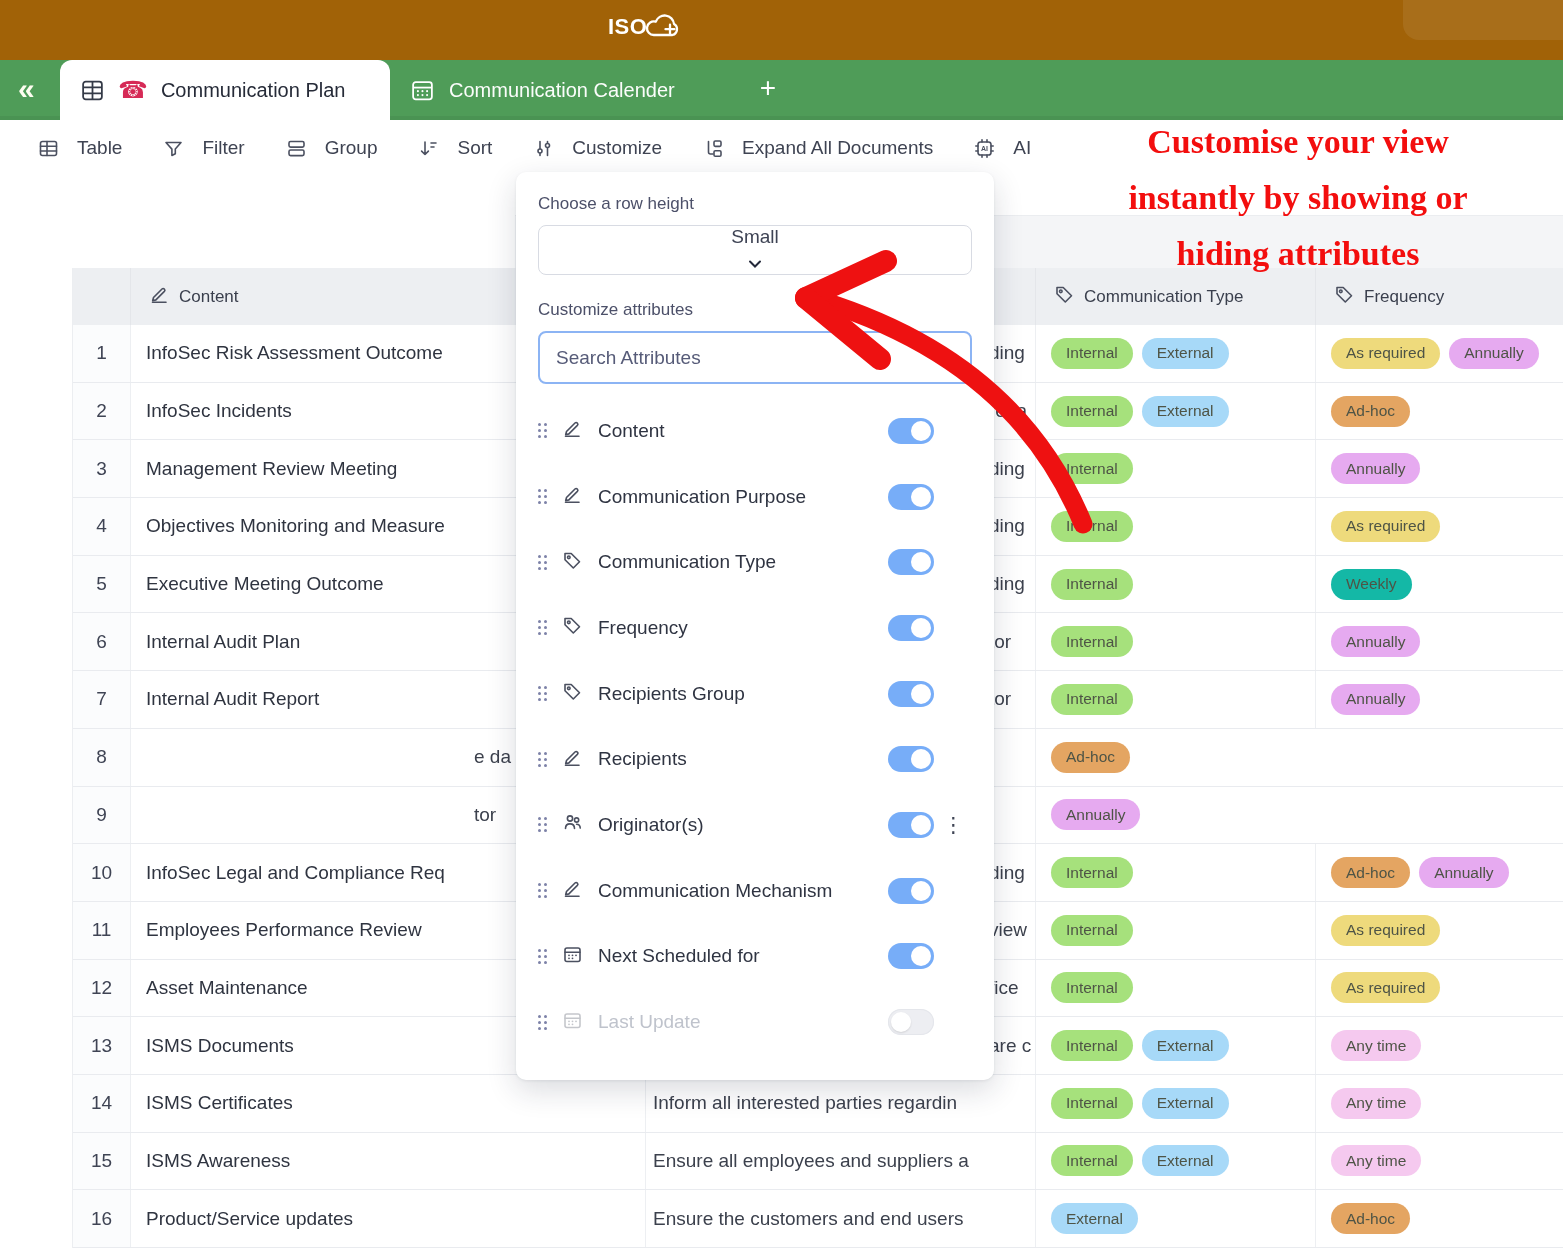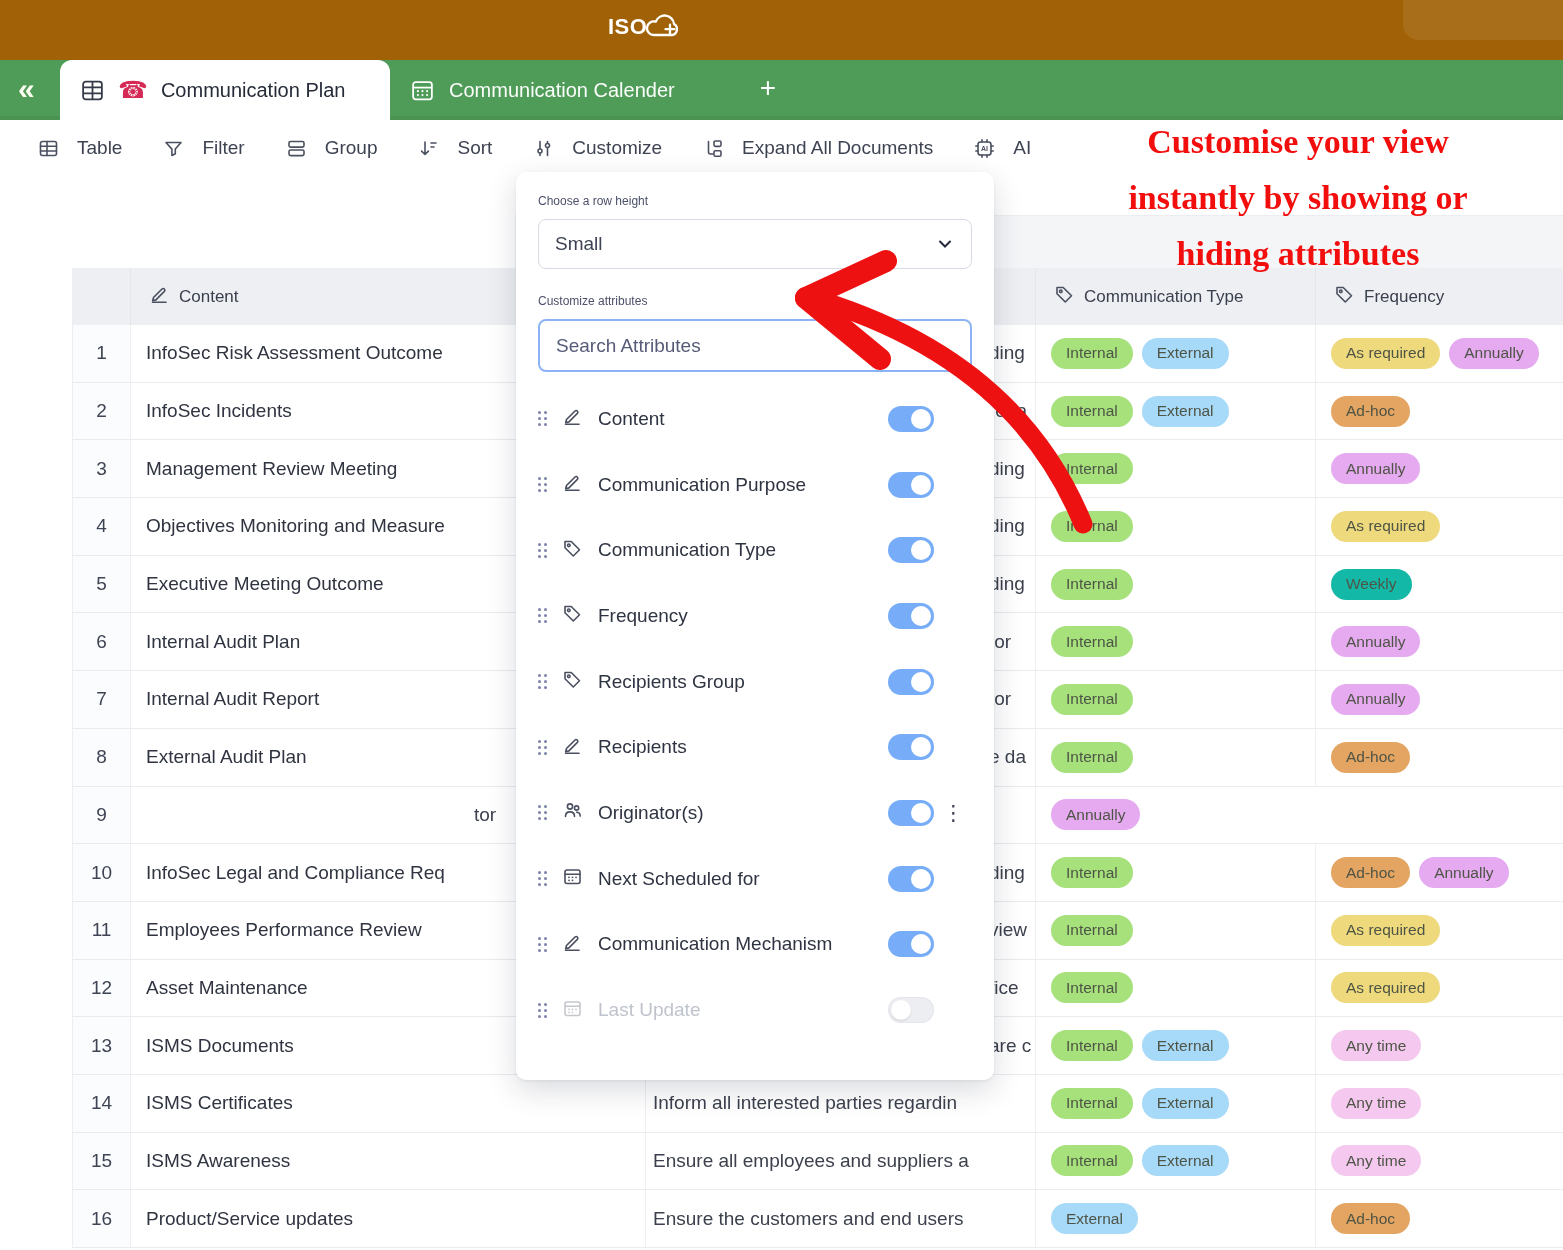--- a/index.html
+++ b/index.html
@@ -45,23 +45,23 @@
   .cell.content { padding-left:15px; font-size:19px; color:#2f3440; }
   .cell.purpose { font-size:19px; color:#3c414d; }
   .cell.purpose .frag { padding-left:343px; }
   .cell.purpose .full { padding-left:7px; }
   .cell.tags { padding-left:15px; gap:9px; }
   .tag { display:inline-flex; align-items:center; height:31px; padding:0 15px; border-radius:16px; font-size:15.5px; color:#4e5446; white-space:nowrap; }
 
   
   .panel { position:absolute; left:516px; top:172px; width:478px; height:908px; background:#fff; border-radius:10px; z-index:20;
     box-shadow:0 10px 30px rgba(25,32,56,.16), 0 1px 3px rgba(25,32,56,.08); padding:22px 22px 0 22px; }
-  .plabel { font-size:12px; color:#4c5069; margin-bottom:11px; }
+  .plabel { font-size:17px; color:#4c5069; margin-bottom:11px; }
   .rowheight { height:50px; border:1px solid #d8dbe3; border-radius:8px; display:flex; align-items:center; justify-content:space-between;
-    padding:0 16px; font-size:19px; color:#3e4354; cursor:pointer; background:#fff; }
+    padding:0 16px; font-size:19px; color:#3e4354; cursor:pointer; background:#fff;flex-direction:column; }
   .attr-head { margin-top:25px; }
   .search { width:100%; height:53px; border:2px solid #8cb4f4; border-radius:8px; padding:0 16px; font-size:19px; color:#3a3f5c;
     font-family:"Liberation Sans","DejaVu Sans",sans-serif; outline:none; }
   .search::placeholder { color:#565b78; opacity:1; }
   .attr-list { margin-top:14px; }
   .attr-row { height:65.7px; display:flex; align-items:center; gap:15px; position:relative; padding-right:38px; }
   .attr-row .alabel { flex:1; font-size:19px; color:#2f3442; }
   .attr-row.disabled .alabel { color:#bfc3cc; }
   .attr-row.disabled svg { opacity:.32; }
   .dots { display:grid; grid-template-columns:repeat(2,3px); grid-auto-rows:3px; gap:3px; cursor:grab; }
@@ -312,21 +312,20 @@
           </div>
           <div class="cell tags">
             <span class="tag" style="background:#a6e17c">Internal</span>
           </div>
           <div class="cell tags">
             <span class="tag" style="background:#e6aaf0">Annually</span>
           </div>
         </div>
         <div class="grid-row trow">
           <div class="cell num">8</div>
-          <div class="cell content">External Audit Plan</div>
           <div class="cell purpose">
             <span class="frag">e da</span>
           </div>
           <div class="cell tags">
             <span class="tag" style="background:#a6e17c">Internal</span>
           </div>
           <div class="cell tags">
             <span class="tag" style="background:#e4a562">Ad-hoc</span>
           </div>
         </div>
@@ -570,49 +569,49 @@
         <div class="attr-row">
           <span class="dots">
             <i></i>
             <i></i>
             <i></i>
             <i></i>
             <i></i>
             <i></i>
           </span>
           <span><svg width="21" height="21" viewBox="0 0 21 21" fill="none" stroke="#4b5060" stroke-width="1.6" stroke-linecap="round" stroke-linejoin="round">
+              <path d="M4.5 13.5L13 5a1.7 1.7 0 0 1 2.4 2.4L6.9 15.9l-3.2.8.8-3.2z"></path>
+              <path d="M3.5 18.3h13.5"></path>
+            </svg></span>
+          <span class="alabel">Communication Mechanism</span>
+          <span class="toggle "></span>
+        </div>
+        <div class="attr-row">
+          <span class="dots">
+            <i></i>
+            <i></i>
+            <i></i>
+            <i></i>
+            <i></i>
+            <i></i>
+          </span>
+          <span><svg width="21" height="21" viewBox="0 0 21 21" fill="none" stroke="#4b5060" stroke-width="1.6" stroke-linecap="round" stroke-linejoin="round">
               <rect x="3" y="4" width="15" height="13.5" rx="2"></rect>
               <path d="M3 8.3h15"></path>
               <g fill="#4b5060" stroke="none">
                 <circle cx="7" cy="11.3" r=".9"></circle>
                 <circle cx="10.5" cy="11.3" r=".9"></circle>
                 <circle cx="14" cy="11.3" r=".9"></circle>
                 <circle cx="7" cy="14.3" r=".9"></circle>
                 <circle cx="10.5" cy="14.3" r=".9"></circle>
               </g>
             </svg></span>
           <span class="alabel">Next Scheduled for</span>
           <span class="toggle "></span>
         </div>
-        <div class="attr-row">
-          <span class="dots">
-            <i></i>
-            <i></i>
-            <i></i>
-            <i></i>
-            <i></i>
-            <i></i>
-          </span>
-          <span><svg width="21" height="21" viewBox="0 0 21 21" fill="none" stroke="#4b5060" stroke-width="1.6" stroke-linecap="round" stroke-linejoin="round">
-              <path d="M4.5 13.5L13 5a1.7 1.7 0 0 1 2.4 2.4L6.9 15.9l-3.2.8.8-3.2z"></path>
-              <path d="M3.5 18.3h13.5"></path>
-            </svg></span>
-          <span class="alabel">Communication Mechanism</span>
-          <span class="toggle "></span>
-        </div>
         <div class="attr-row disabled">
           <span class="dots">
             <i></i>
             <i></i>
             <i></i>
             <i></i>
             <i></i>
             <i></i>
           </span>
           <span><svg width="21" height="21" viewBox="0 0 21 21" fill="none" stroke="#4b5060" stroke-width="1.6" stroke-linecap="round" stroke-linejoin="round">

